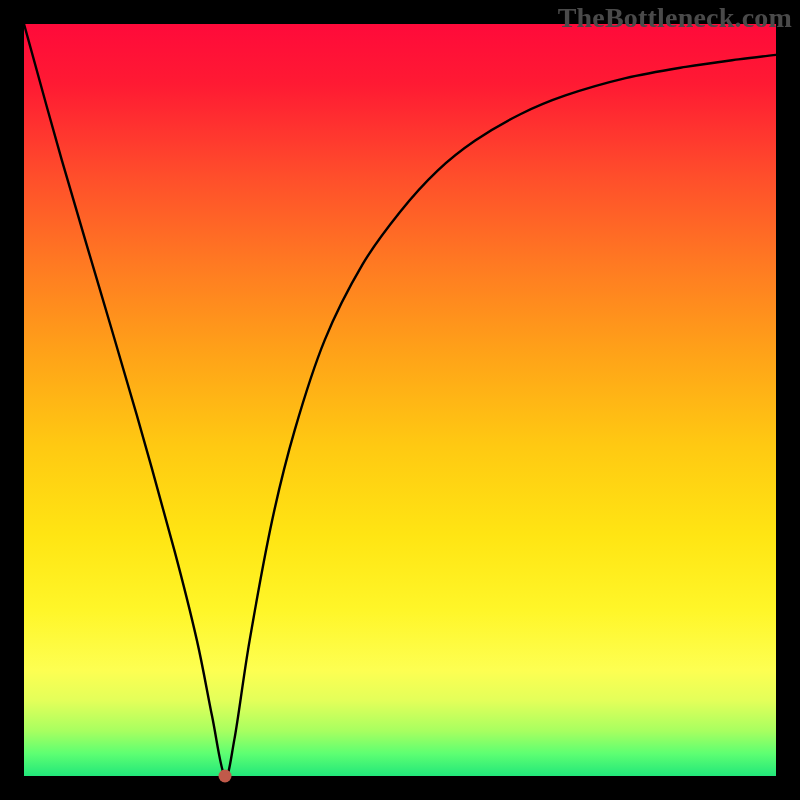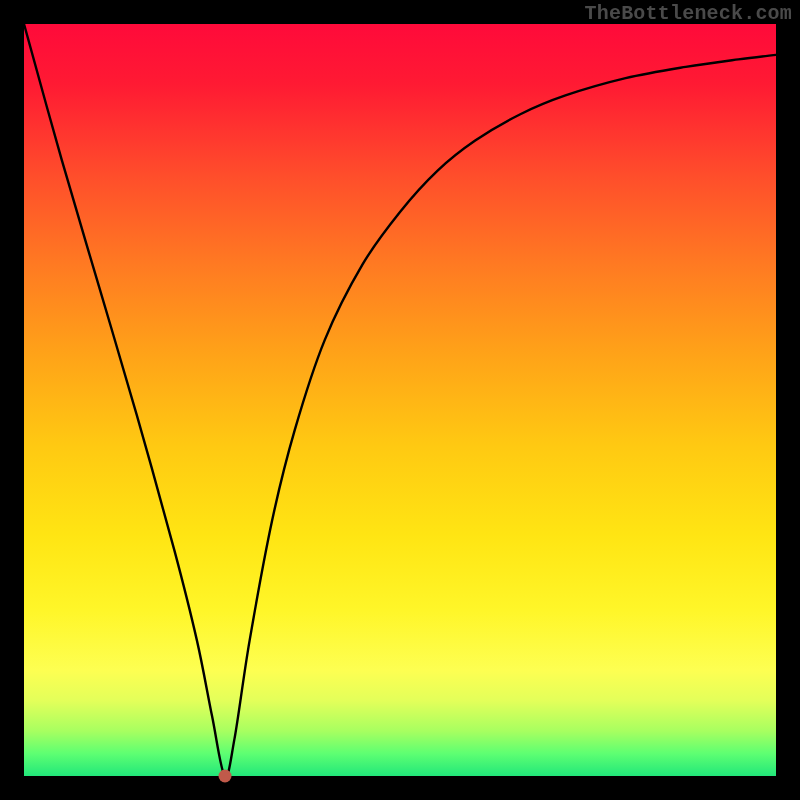--- a/index.html
+++ b/index.html
@@ -36,22 +36,22 @@
       #fdff52 86%,
       #e3ff5a 90%,
       #a8ff60 94%,
       #5eff72 97%,
       #22e77a 100%);
   }
   .watermark {
     position: absolute;
     top: 2px;
     right: 8px;
-    font-family: Liberation Mono, monospace;
-    font-size: 20px;
+    font-family: Liberation Serif, serif;
+    font-size: 28px;
     font-weight: 600;
     color: #4a4a4a;
     letter-spacing: 0.2px;
     user-select: none;
   }
   svg.curve {
     position: absolute;
     left: 0;
     top: 0;
     width: 100%;

